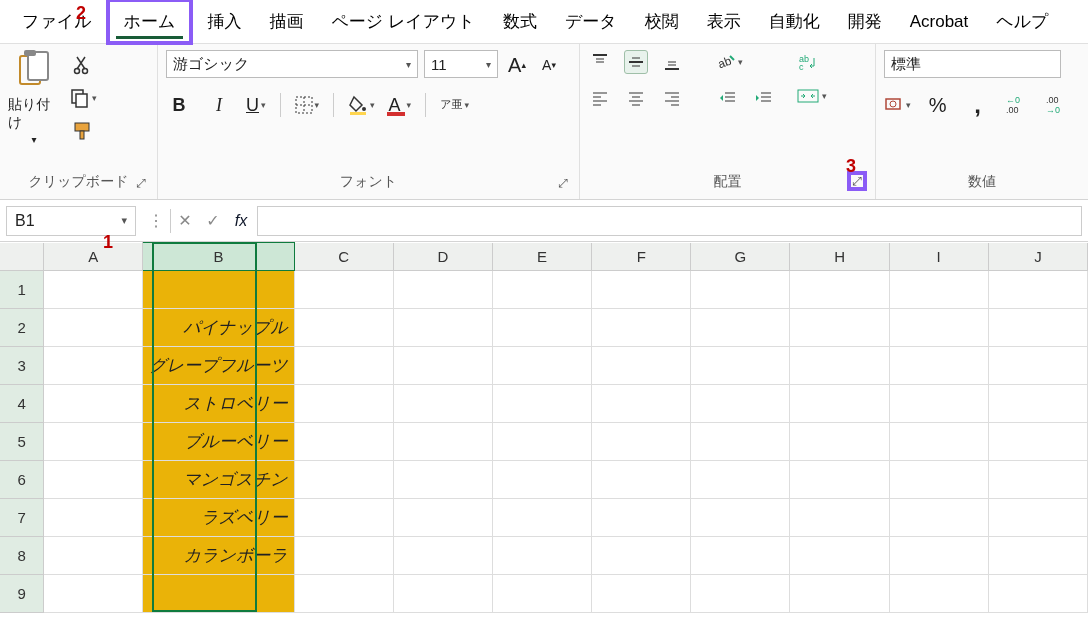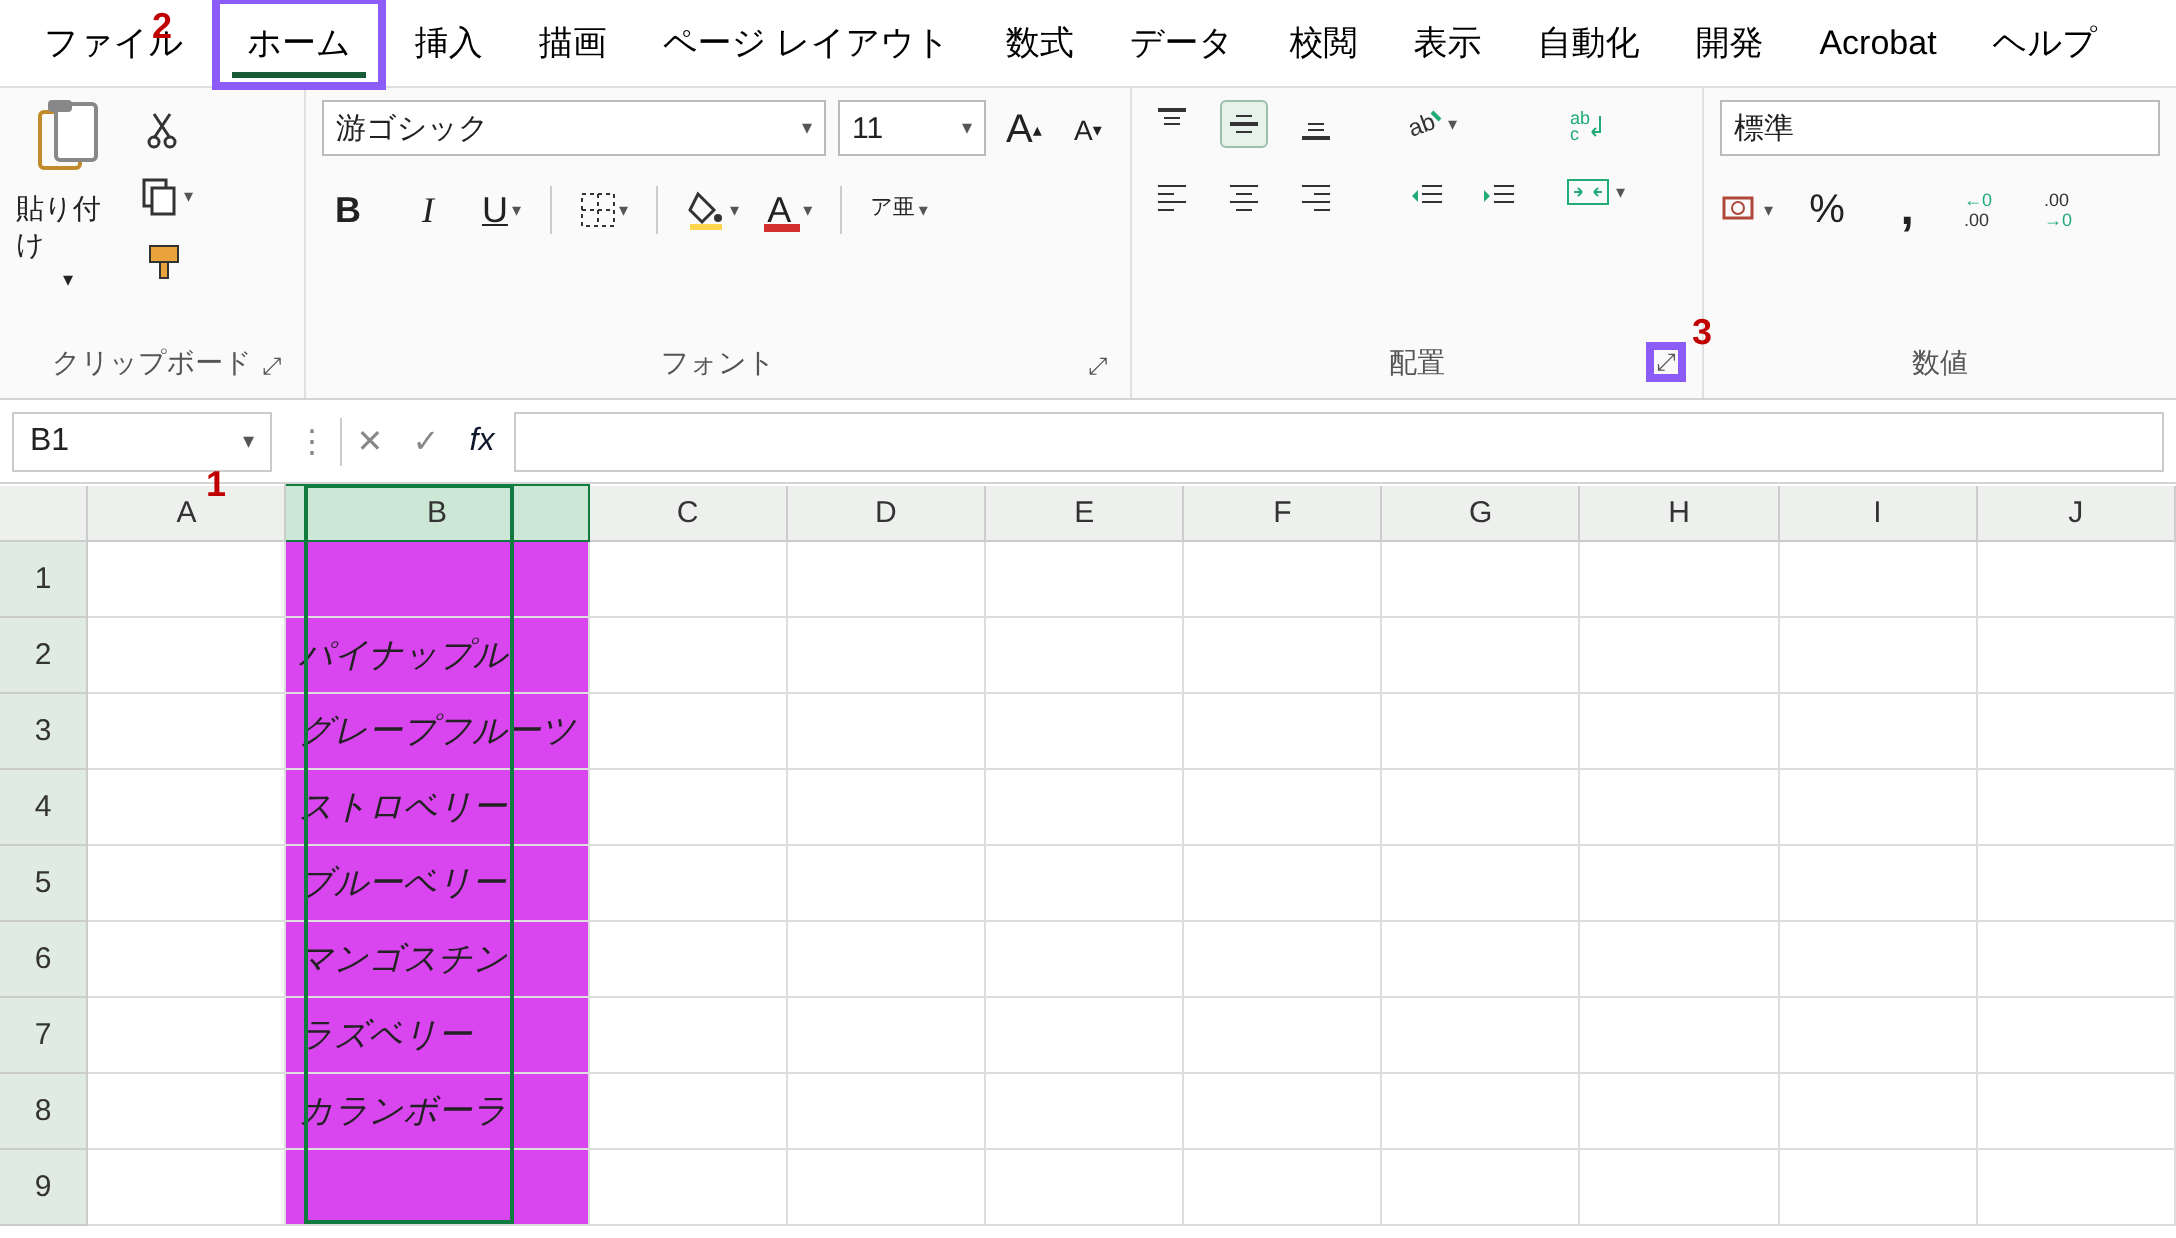--- a/index.html
+++ b/index.html
@@ -40,42 +40,42 @@
   .font-row2 { display:flex; gap:14px; align-items:center; margin-top:14px; }
   .f-btn { width:26px; height:26px; display:flex; align-items:center; justify-content:center; font-size:18px; }
   .split { display:flex; align-items:center; }
   .split .chev { font-size:9px; color:#555; margin-left:2px; }
 
   .align-rows { display:flex; flex-direction:column; gap:12px; }
   .align-row { display:flex; gap:12px; align-items:center; }
   .ic { width:24px; height:24px; display:flex; align-items:center; justify-content:center; }
 
   .wrap-col { display:flex; flex-direction:column; gap:12px; margin-left: 10px; }
-  .num-sel { width: 220px; }
+  .num-sel { width: 177px; }
   .num-row2 { display:flex; gap:14px; align-items:center; }
 
   
   .hlbox { border:1px solid #9fbfa8; background:#e8f2ec; border-radius:3px; padding:1px; }
 
   
   .formula-bar { display:flex; align-items:center; height:42px; border-bottom:1px solid #d4d4d4; }
   .name-box { width:130px; border:1px solid #ccc; margin:4px 6px; height:30px; display:flex; align-items:center; padding:0 8px; font-size:16px; background:#fff; justify-content:space-between; }
   .fb-btn { width:28px; height:28px; display:flex; align-items:center; justify-content:center; color:#888; font-size:16px; }
   .fb-input { flex:1; border:1px solid #ccc; height:30px; margin:4px 6px 4px 2px; background:#fff; }
 
   
   .grid-wrap { position:relative; }
   table.grid { border-collapse: collapse; table-layout: fixed; }
   .corner { width:46px; height:28px; background:#eef0ee; border:1px solid #ccc; border-left:none; border-top:none; }
   th.colh { background:#eef0ee; border:1px solid #ccc; border-top:none; font-weight:normal; font-size:15px; color:#333; height:28px; }
   th.colh.sel-col { background:#cde7d6; border:1px solid #0f7b3e; }
   th.rowh { background:#eef0ee; border:1px solid #ccc; border-left:none; font-weight:normal; font-size:15px; color:#333; width:46px; text-align:center; }
   th.rowh.touch { background:#e0ece3; }
   td.cell { border:1px solid #ddd; height:38px; padding:0 6px; font-size:17px; font-family: "游ゴシック", "Yu Gothic", serif; font-style: italic; white-space: nowrap; vertical-align: middle; }
-  td.cell.selcol { background:#d946ef; }
+  td.cell.selcol { background:#eab308;text-align:right; }
   .colw { width:105px; }
 
   
   .sel-overlay { position:absolute; border:2px solid #0f7b3e; pointer-events:none; }
   .sel-overlay.bcol { left:152px; top:0; width:105px; height:370px; }
 </style>
 </head>
 <body>
 
 <div class="anno" style="left:76px; top:3px;">2</div>

